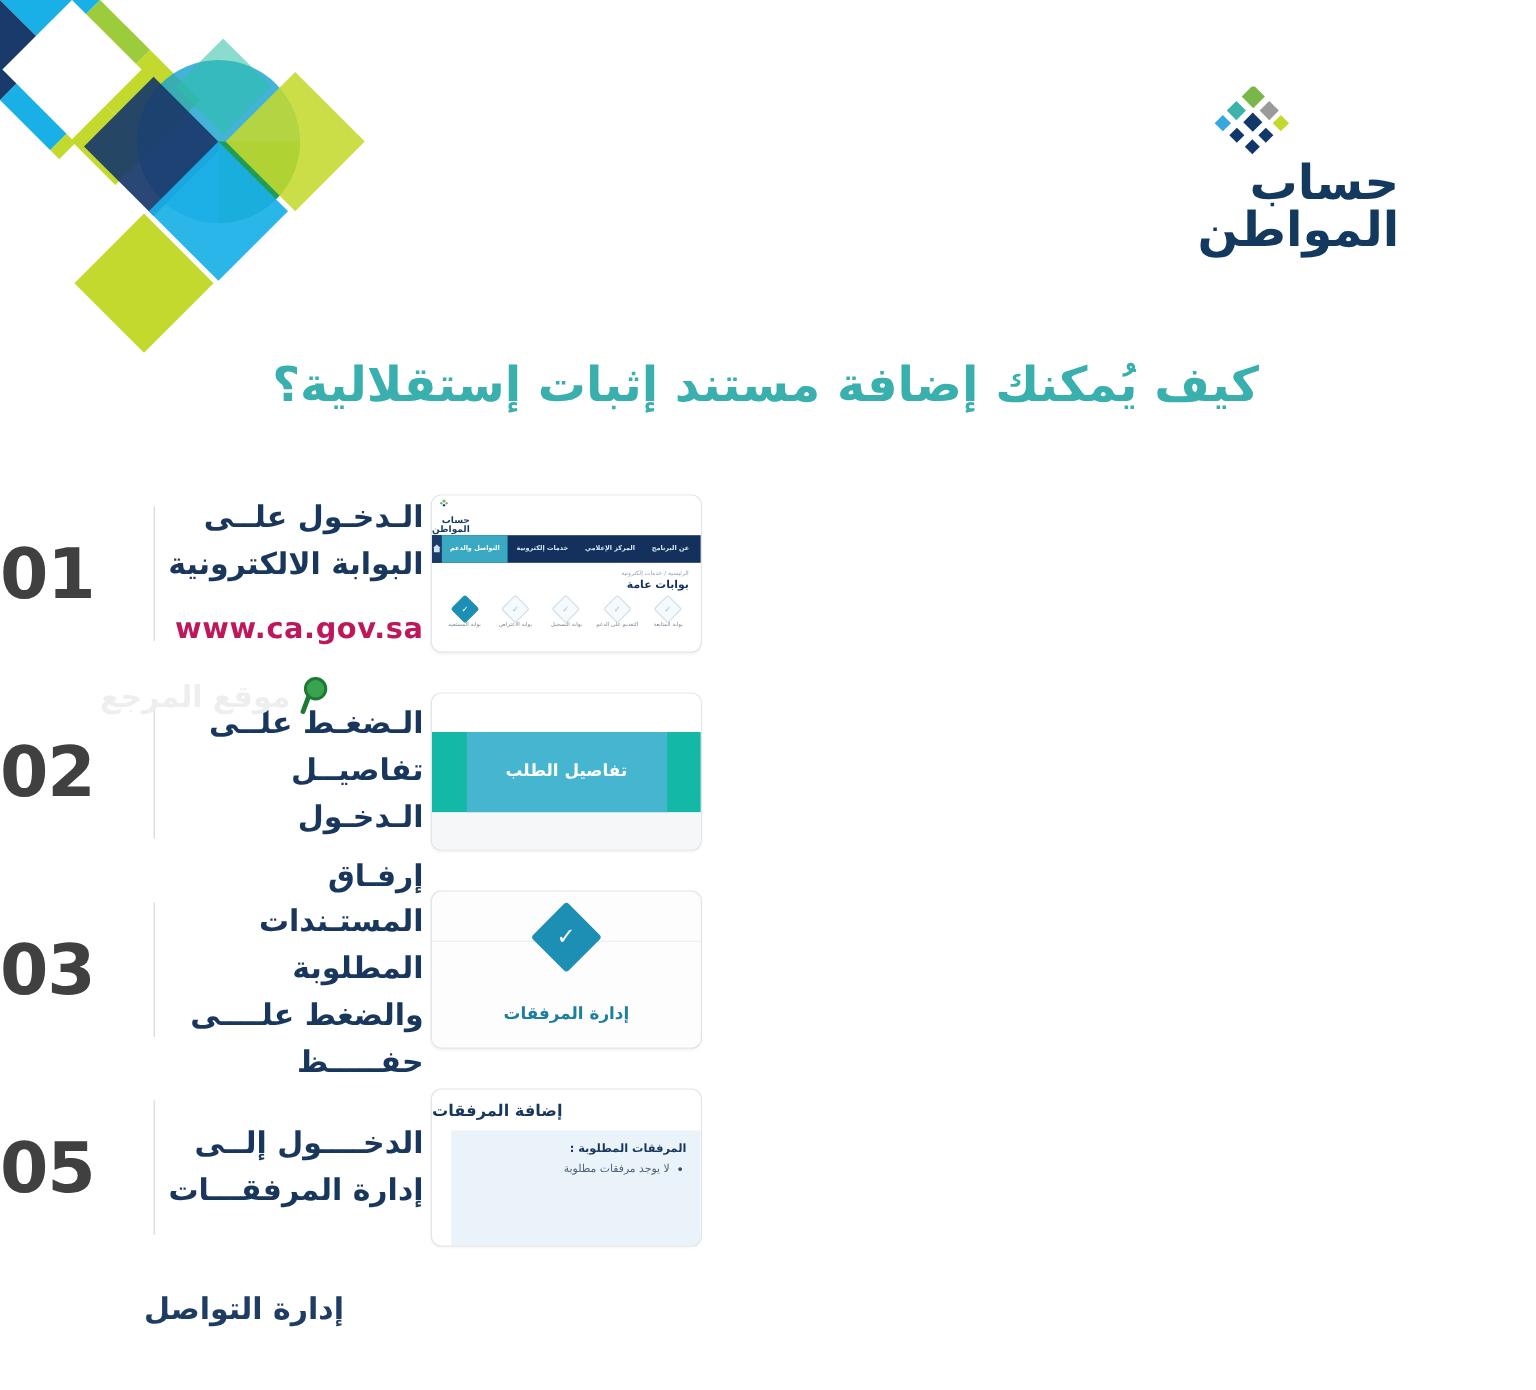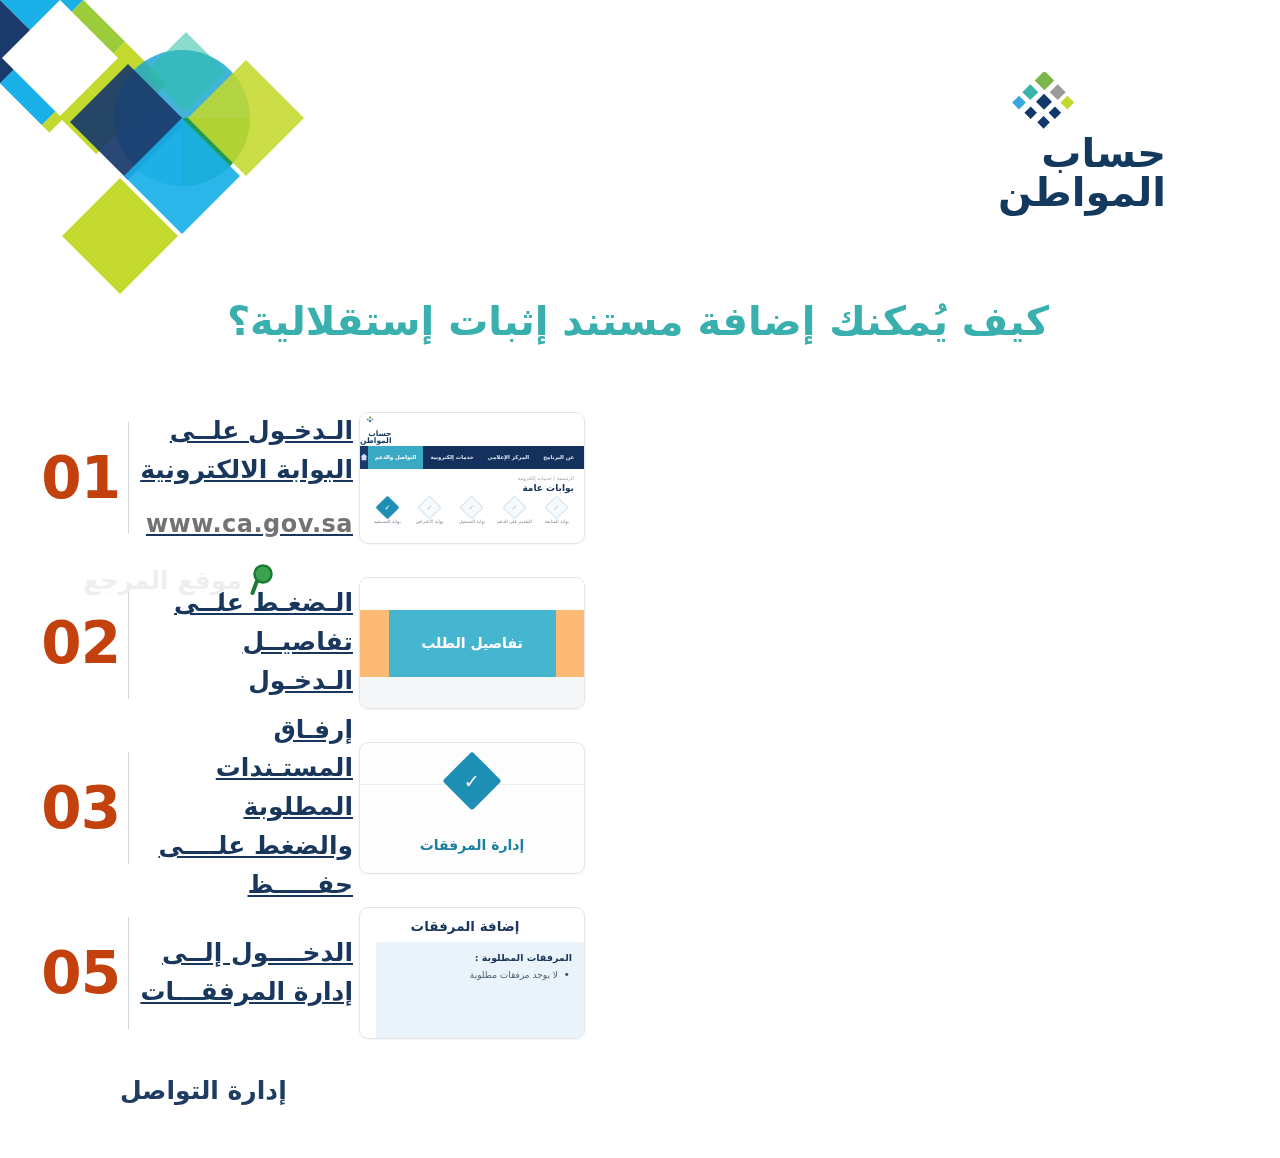--- a/index.html
+++ b/index.html
@@ -76,22 +76,22 @@
     flex-direction: row-reverse;
     align-items: center;
     justify-content: flex-start;
     padding-right: 370px;
     height: 145px;
     direction: rtl;
   }
 
   .step-number {
     width: 120px;
-    text-align: right;
-    color: #c2410c;
+    text-align: left;
+    color: #404040;
     font-size: 58px;
     font-weight: bold;
     letter-spacing: -1px;
     flex: none;
   }
 
   .step-divider {
     width: 1px;
     height: 112px;
     background: #d3d6da;
@@ -101,25 +101,24 @@
 
   .step-text {
     width: 222px;
     text-align: right;
     color: #19375c;
     font-size: 25px;
     line-height: 1.55;
     font-weight: 600;
     flex: none;
     padding-right: 6px;
-    text-decoration: underline;
   }
   .step-url {
     display: block;
-    color: #737373;
+    color: #be185d;
     font-size: 24px;
     font-weight: bold;
     direction: ltr;
     text-align: right;
     letter-spacing: 0.5px;
     margin-top: 16px;
   }
 
   
   .thumb {
@@ -183,21 +182,21 @@
   }
   .tb1-diamond.active { background: #1d8fb5; border-color: #1d8fb5; }
   .tb1-diamond span { transform: rotate(-45deg); font-size: 7px; color: #9dc4d8; }
   .tb1-diamond.active span { color: #ffffff; }
   .tb1-icon-label { font-size: 4.6px; color: #7b8794; display: block; }
 
   
   .tb2 { display: flex; flex-direction: column; background: #fff; filter: blur(0.25px); }
   .tb2-top { height: 32px; background: #ffffff; }
   .tb2-band {
-    height: 67px; background: #fdba74; display: flex;
+    height: 67px; background: #14b8a6; display: flex;
     align-items: flex-end; justify-content: center;
   }
   .tb2-btn {
     width: 167px; height: 67px; background: #46b5cf;
     display: flex; align-items: center; justify-content: center;
     color: #ffffff; font-size: 14px; font-weight: bold;
   }
   .tb2-bottom { flex: 1; background: #f5f7f9; }
 
   
@@ -218,21 +217,21 @@
     font-size: 19px; line-height: 1; font-weight: bold;
   }
   .tb3-label {
     margin-top: 52px; text-align: center;
     color: #1d7fa0; font-size: 14px; font-weight: bold;
   }
 
   
   .tb4 { display: flex; flex-direction: column; background: #ffffff; padding: 0; filter: blur(0.2px); }
   .tb4-title {
-    text-align: center; color: #19375c; font-size: 13.5px;
+    text-align: left; color: #19375c; font-size: 13.5px;
     font-weight: bold; padding: 10px 14px 8px 0;
   }
   .tb4-panel {
     background: #e9f3f9; margin: 0 0 0 16px; padding: 10px 12px 14px 0;
     flex: 1; text-align: right;
   }
   .tb4-req {
     color: #19375c; font-size: 9.5px; font-weight: bold; display: block;
     margin-bottom: 7px;
   }

